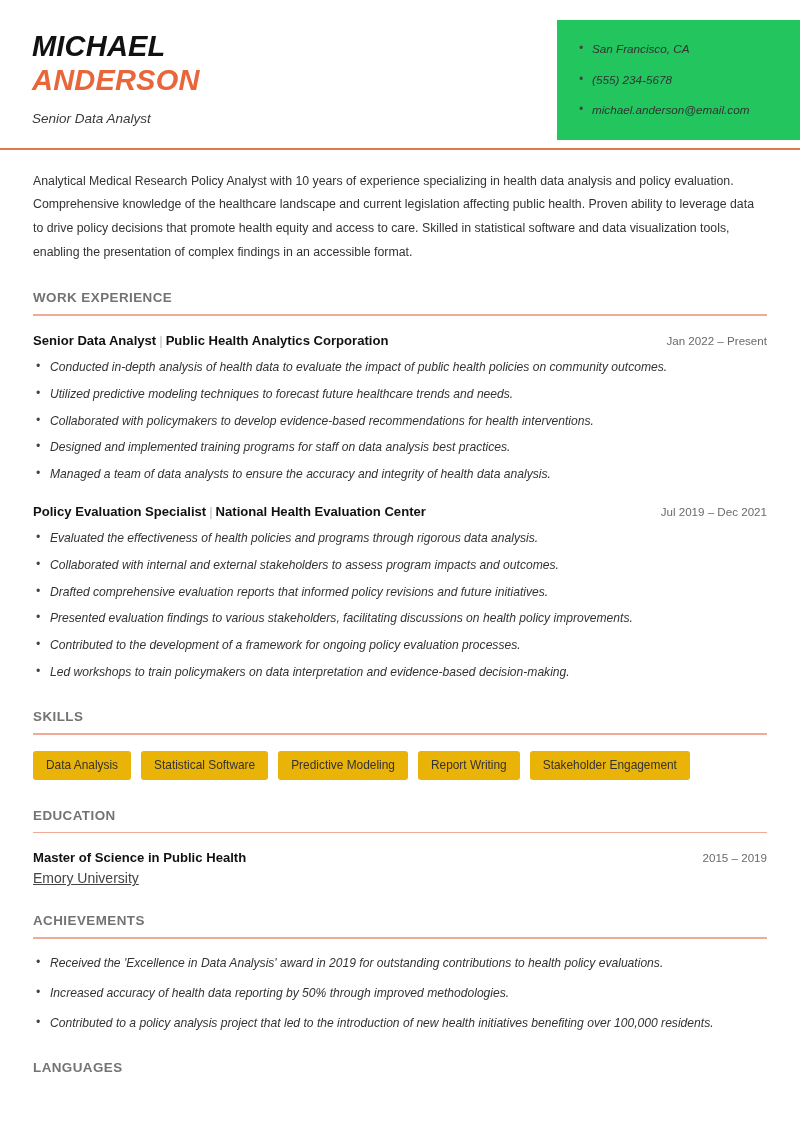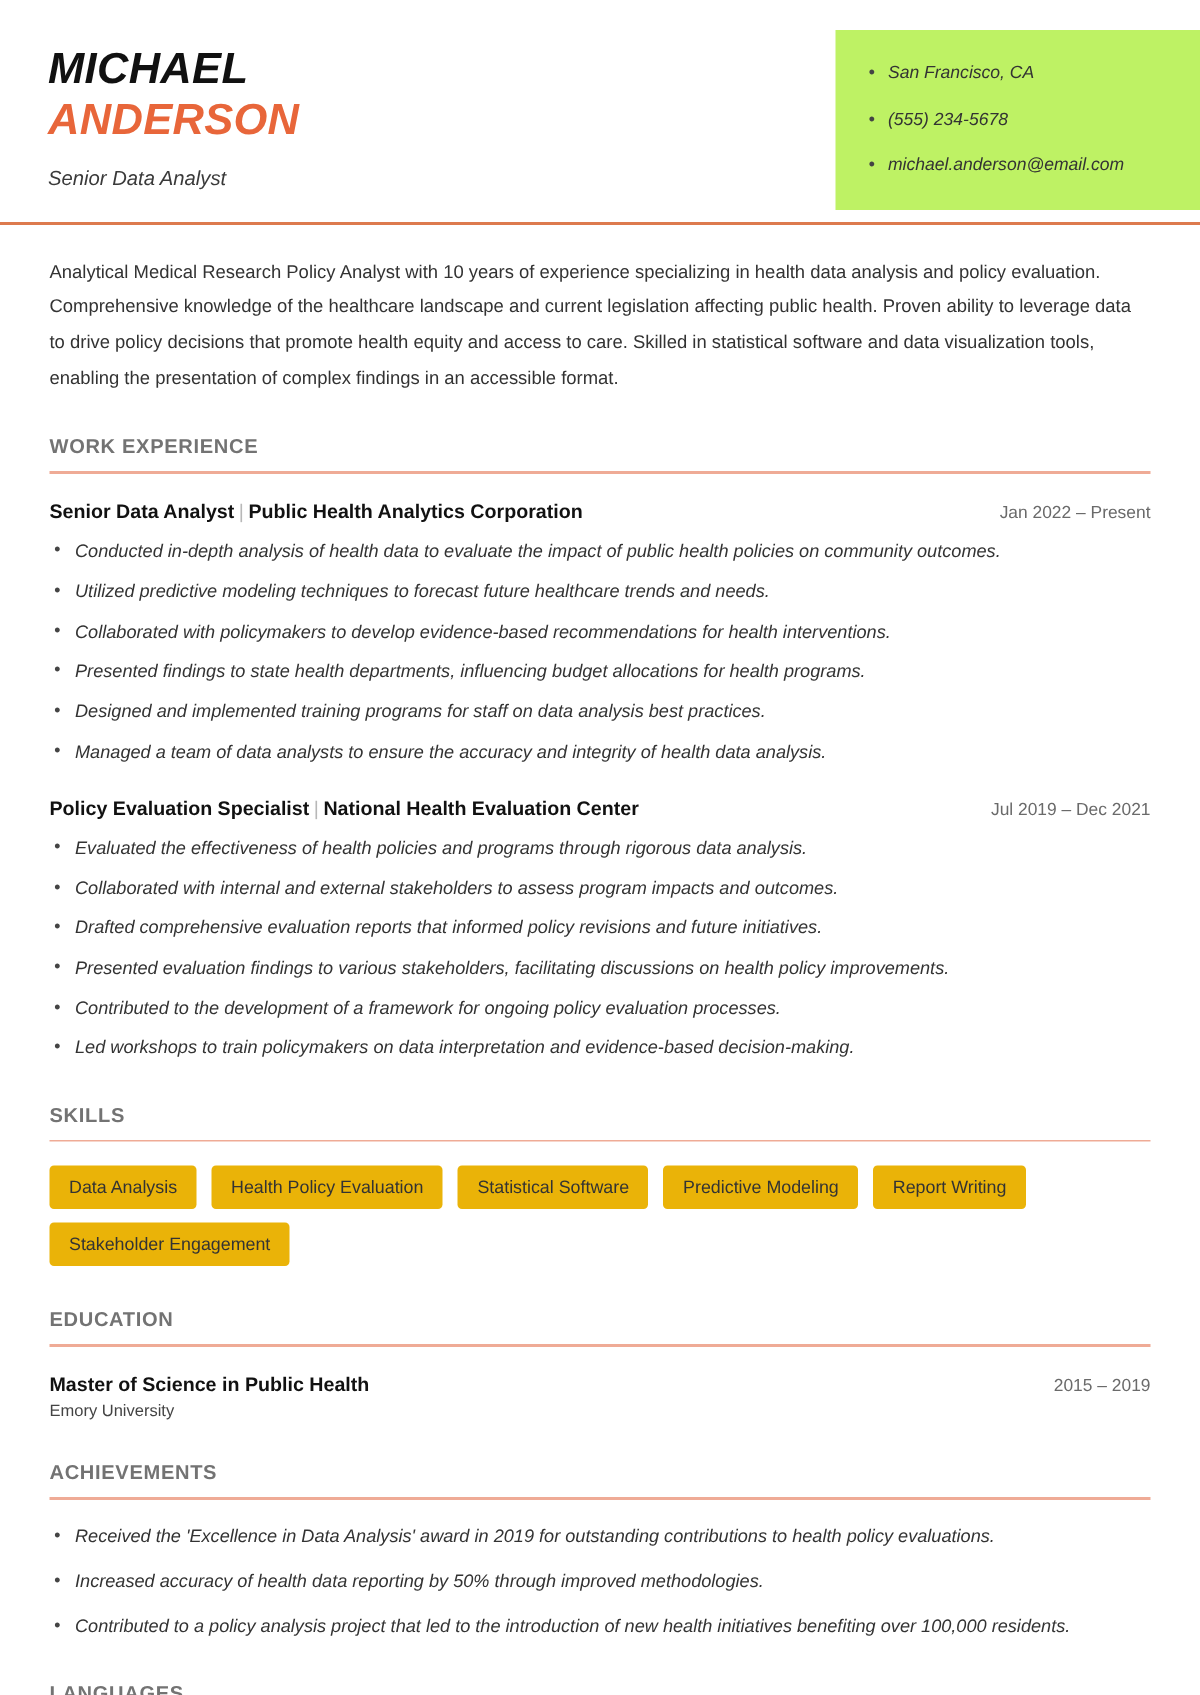--- a/index.html
+++ b/index.html
@@ -52,21 +52,21 @@
     line-height: 1.16;
     margin: 0;
   }
   .job-title {
     font-size: 13.5px;
     color: #3a3a3a;
     margin-top: 13px;
     line-height: 1.3;
   }
   .contact-box {
-    background: #bef264;
+    background: #22c55e;
     width: 243px;
     box-sizing: border-box;
     padding: 22px 16px 20px 22px;
     flex: 0 0 auto;
   }
   .contact-list {
     list-style: none;
     margin: 0;
     padding: 0;
   }
@@ -193,23 +193,24 @@
     display: flex;
     align-items: baseline;
     justify-content: space-between;
   }
   .edu-degree {
     font-size: 13.1px;
     font-weight: bold;
     color: #111111;
   }
   .edu-school {
-    font-size: 11px;
+    font-size: 14px;
     color: #444444;
     margin-top: 5px;
+    text-decoration: underline;
   }
 
   .ach-list { margin-top: 16px; }
   .ach-list li { margin-bottom: 13px; }
 </style>
 </head>
 <body>
 
 <div class="page">
 
@@ -241,21 +242,20 @@
         <div class="entry-head">
           <div class="entry-heading">
             <span>Senior Data Analyst</span><span class="sep">|</span><span>Public Health Analytics Corporation</span>
           </div>
           <div class="entry-date">Jan 2022 – Present</div>
         </div>
         <ul class="bullets">
           <li>Conducted in-depth analysis of health data to evaluate the impact of public health policies on community outcomes.</li>
           <li>Utilized predictive modeling techniques to forecast future healthcare trends and needs.</li>
           <li>Collaborated with policymakers to develop evidence-based recommendations for health interventions.</li>
-          <li>Presented findings to state health departments, influencing budget allocations for health programs.</li>
           <li>Designed and implemented training programs for staff on data analysis best practices.</li>
           <li>Managed a team of data analysts to ensure the accuracy and integrity of health data analysis.</li>
         </ul>
       </div>
 
       <div class="entry" style="margin-top:21px;">
         <div class="entry-head">
           <div class="entry-heading">
             <span>Policy Evaluation Specialist</span><span class="sep">|</span><span>National Health Evaluation Center</span>
           </div>
@@ -270,21 +270,20 @@
           <li>Led workshops to train policymakers on data interpretation and evidence-based decision-making.</li>
         </ul>
       </div>
     </div>
 
     <div class="section" style="margin-top:28px;">
       <h2 class="section-title">SKILLS</h2>
       <div class="section-rule"></div>
       <div class="chips">
         <span class="chip">Data Analysis</span>
-        <span class="chip">Health Policy Evaluation</span>
         <span class="chip">Statistical Software</span>
         <span class="chip">Predictive Modeling</span>
         <span class="chip">Report Writing</span>
         <span class="chip">Stakeholder Engagement</span>
       </div>
     </div>
 
     <div class="section" style="margin-top:28px;">
       <h2 class="section-title">EDUCATION</h2>
       <div class="section-rule"></div>

